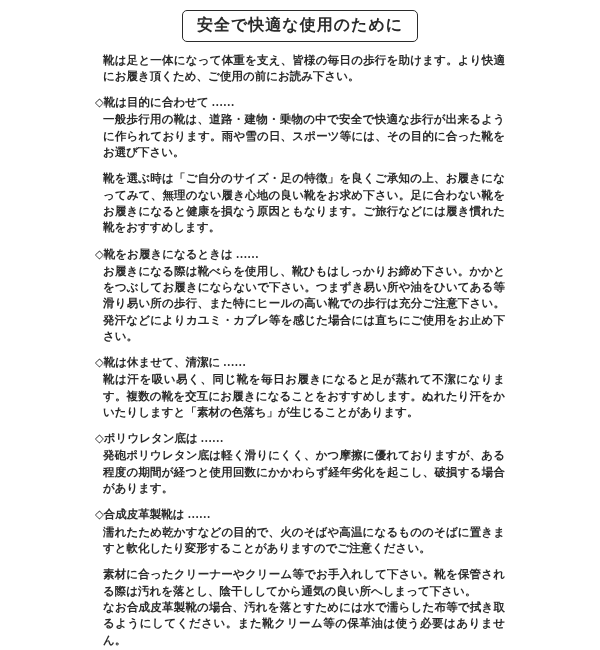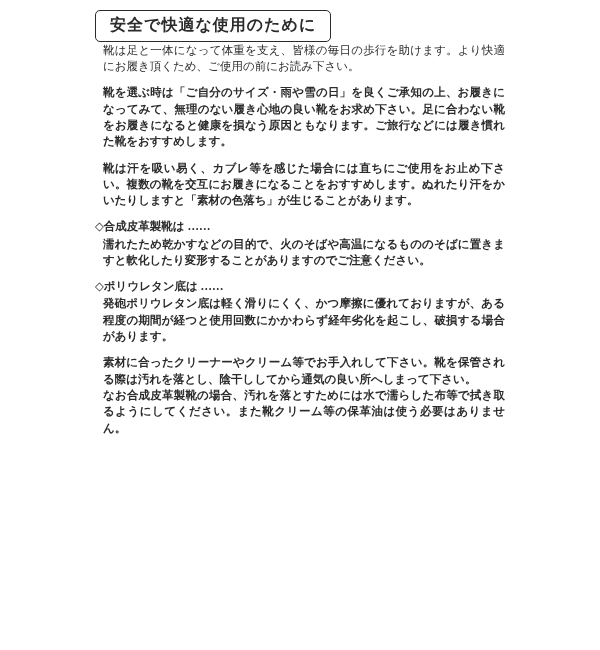--- a/index.html
+++ b/index.html
@@ -14,40 +14,41 @@
     color: #2b2b2b;
     overflow: hidden;
   }
   .page {
     box-sizing: border-box;
     width: 600px;
     height: 650px;
     padding: 10px 95px 0 95px;
   }
   .title-wrap {
-    margin-bottom: 0;
+    text-align: center;
+    margin-bottom: 10px;
   }
   .title-box {
     display: inline-block;
     border: 1.5px solid #2b2b2b;
     border-radius: 5px;
     padding: 4px 14px 5px 14px;
     font-size: 16px;
     font-weight: bold;
     letter-spacing: 1px;
     white-space: nowrap;
   }
   .intro {
     font-size: 11.5px;
     line-height: 1.4;
     text-align: justify;
     word-break: break-all;
     white-space: pre-line;
     margin: 0 0 4px 8px;
-    font-weight: normal;
+    font-weight: bold;
   }
   .section {
     margin-top: 10px;
   }
   .section-heading {
     font-size: 11.5px;
     font-weight: bold;
     line-height: 1.4;
     margin: 0;
   }
@@ -65,38 +66,47 @@
 <body>
 
 <div class="page">
 
   <div class="title-wrap">
     <span class="title-box">安全で快適な使用のために</span>
   </div>
 
   <p class="intro">靴は足と一体になって体重を支え、皆様の毎日の歩行を助けます。より快適にお履き頂くため、ご使用の前にお読み下さい。</p>
 
+  <div class="section">
+    <p class="section-heading">◇靴は目的に合わせて ……</p>
+    <p class="section-body">一般歩行用の靴は、道路・建物・乗物の中で安全で快適な歩行が出来るように作られております。雨や雪の日、スポーツ等には、その目的に合った靴をお選び下さい。</p>
+  </div>
 
   <div class="section">
-    <p class="section-body">靴を選ぶ時は「ご自分のサイズ・雨や雪の日」を良くご承知の上、お履きになってみて、無理のない履き心地の良い靴をお求め下さい。足に合わない靴をお履きになると健康を損なう原因ともなります。ご旅行などには履き慣れた靴をおすすめします。</p>
+    <p class="section-body">靴を選ぶ時は「ご自分のサイズ・足の特徴」を良くご承知の上、お履きになってみて、無理のない履き心地の良い靴をお求め下さい。足に合わない靴をお履きになると健康を損なう原因ともなります。ご旅行などには履き慣れた靴をおすすめします。</p>
   </div>
 
+  <div class="section">
+    <p class="section-heading">◇靴をお履きになるときは ……</p>
+    <p class="section-body">お履きになる際は靴べらを使用し、靴ひもはしっかりお締め下さい。かかとをつぶしてお履きにならないで下さい。つまずき易い所や油をひいてある等滑り易い所の歩行、また特にヒールの高い靴での歩行は充分ご注意下さい。発汗などによりカユミ・カブレ等を感じた場合には直ちにご使用をお止め下さい。</p>
+  </div>
 
   <div class="section">
-    <p class="section-body">靴は汗を吸い易く、カブレ等を感じた場合には直ちにご使用をお止め下さい。複数の靴を交互にお履きになることをおすすめします。ぬれたり汗をかいたりしますと「素材の色落ち」が生じることがあります。</p>
+    <p class="section-heading">◇靴は休ませて、清潔に ……</p>
+    <p class="section-body">靴は汗を吸い易く、同じ靴を毎日お履きになると足が蒸れて不潔になります。複数の靴を交互にお履きになることをおすすめします。ぬれたり汗をかいたりしますと「素材の色落ち」が生じることがあります。</p>
+  </div>
+
+  <div class="section">
+    <p class="section-heading">◇ポリウレタン底は ……</p>
+    <p class="section-body">発砲ポリウレタン底は軽く滑りにくく、かつ摩擦に優れておりますが、ある程度の期間が経つと使用回数にかかわらず経年劣化を起こし、破損する場合があります。</p>
   </div>
 
   <div class="section">
     <p class="section-heading">◇合成皮革製靴は ……</p>
     <p class="section-body">濡れたため乾かすなどの目的で、火のそばや高温になるもののそばに置きますと軟化したり変形することがありますのでご注意ください。</p>
-  </div>
-
-  <div class="section">
-    <p class="section-heading">◇ポリウレタン底は ……</p>
-    <p class="section-body">発砲ポリウレタン底は軽く滑りにくく、かつ摩擦に優れておりますが、ある程度の期間が経つと使用回数にかかわらず経年劣化を起こし、破損する場合があります。</p>
   </div>
 
   <div class="section">
     <p class="section-body">素材に合ったクリーナーやクリーム等でお手入れして下さい。靴を保管される際は汚れを落とし、陰干ししてから通気の良い所へしまって下さい。
 なお合成皮革製靴の場合、汚れを落とすためには水で濡らした布等で拭き取るようにしてください。また靴クリーム等の保革油は使う必要はありません。</p>
   </div>
 
 </div>
 
 </body></html>

